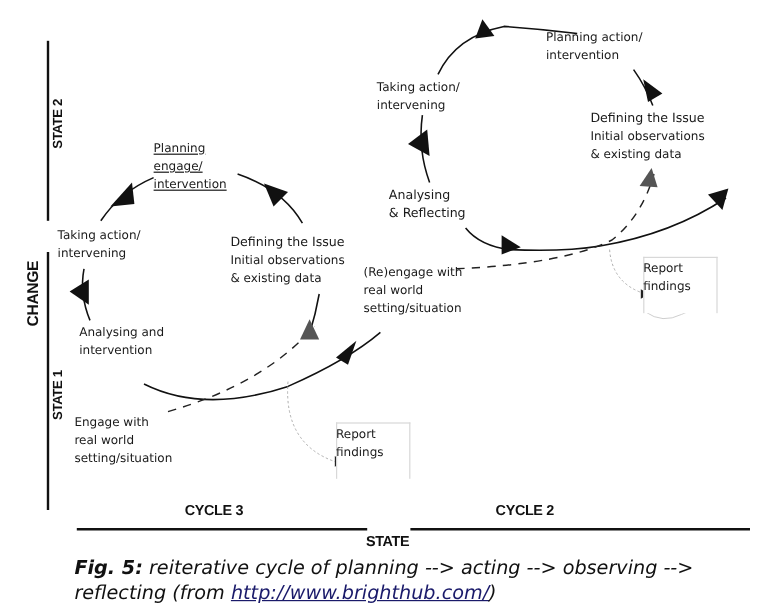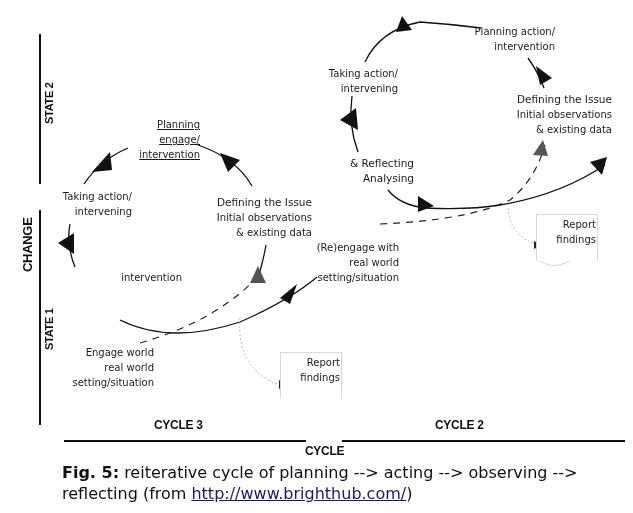--- a/index.html
+++ b/index.html
@@ -1,23 +1,23 @@
 <!DOCTYPE html>
 <html><head>
   <meta charset="utf-8">
   <style>
     html, body { margin:0; padding:0; background:#ffffff; }
     body { width:633px; height:513px; position:relative; overflow:hidden; font-family:"DejaVu Sans", sans-serif; color:#111; }
     #diagram { position:absolute; left:0; top:0; width:633px; height:460px; }
-    .lbl { position:absolute; text-align:right; font-size:10px; line-height:15px; color:#1a1a1a; white-space:nowrap; }
+    .lbl { position:absolute; text-align:left; font-size:10px; line-height:15px; color:#1a1a1a; white-space:nowrap; }
     .bold { font-weight:normal; font-size:10.5px; }
     .axis-lbl { position:absolute; font-family:"Liberation Sans", sans-serif; font-weight:bold; font-size:12px; color:#111; letter-spacing:-0.3px; white-space:nowrap; }
     .vert { transform-origin:left top; transform:rotate(-90deg); }
     .box { position:absolute; border:1px solid #d8d8d8; border-bottom:none; background:#fff; }
-    .caption { position:absolute; left:62px; top:462px; font-family:"DejaVu Sans", sans-serif; font-size:16px; line-height:21px; color:#111; }
+    .caption { position:absolute; left:62px; top:462px; font-family:"DejaVu Sans", sans-serif; font-style:italic; font-size:16px; line-height:21px; color:#111; }
     .caption b { font-weight:bold; }
     .caption a { color:#1a1a6a; text-decoration:underline; }
   </style>
 </head>
 <body>
 
 <svg id="diagram" viewBox="0 0 633 460" xmlns="http://www.w3.org/2000/svg">
 
   <line x1="40" y1="34" x2="40" y2="184" stroke="#111" stroke-width="2"></line>
   <line x1="40" y1="210" x2="40" y2="425" stroke="#111" stroke-width="2"></line>
@@ -58,42 +58,43 @@
   <path d="M538,260 Q552,270 568,262 Q580,255 597,260" fill="none" stroke="#ccc" stroke-width="0.8"></path>
 </svg>
 
 <div class="box" style="left:280px;top:352px;width:60px;height:46px;"></div>
 <div class="box" style="left:536px;top:214px;width:60px;height:46px;"></div>
 
 <div class="axis-lbl vert" style="left:20px;top:272px;font-size:13px;">CHANGE</div>
 <div class="axis-lbl vert" style="left:43px;top:124px;font-size:11px;">STATE 2</div>
 <div class="axis-lbl vert" style="left:43px;top:350px;font-size:11px;">STATE 1</div>
 <div class="axis-lbl" style="left:154px;top:418px;">CYCLE 3</div>
-<div class="axis-lbl" style="left:413px;top:418px;margin-left:22px;">CYCLE 2</div>
-<div class="axis-lbl" style="left:305px;top:444px;">CYCLE</div>
+<div class="axis-lbl" style="left:413px;top:418px;">CYCLE 2</div>
+<div class="axis-lbl" style="left:305px;top:444px;">STATE</div>
 
 <div class="lbl" style="left:128px;top:117px;width:72px;text-decoration:underline;">
   <div>Planning</div>
   <div>engage/</div>
   <div>intervention</div>
 </div>
 <div class="lbl" style="left:48px;top:189px;width:84px;">
   <div>Taking action/</div>
   <div>intervening</div>
 </div>
 <div class="lbl" style="left:192px;top:195px;width:120px;">
   <div class="bold">Defining the Issue</div>
   <div>Initial observations</div>
   <div>&amp; existing data</div>
 </div>
 <div class="lbl" style="left:66px;top:270px;width:116px;">
+  <div>Analysing and</div>
   <div>intervention</div>
 </div>
 <div class="lbl" style="left:62px;top:345px;width:92px;">
-  <div>Engage world</div>
+  <div>Engage with</div>
   <div>real world</div>
   <div>setting/situation</div>
 </div>
 <div class="lbl" style="left:280px;top:355px;width:60px;">
   <div>Report</div>
   <div>findings</div>
 </div>
 
 <div class="lbl" style="left:455px;top:24px;width:100px;">
   <div>Planning action/</div>
@@ -102,24 +103,24 @@
 <div class="lbl" style="left:314px;top:66px;width:84px;">
   <div>Taking action/</div>
   <div>intervening</div>
 </div>
 <div class="lbl" style="left:492px;top:92px;width:120px;">
   <div class="bold">Defining the Issue</div>
   <div>Initial observations</div>
   <div>&amp; existing data</div>
 </div>
 <div class="lbl" style="left:324px;top:156px;width:90px;">
+  <div class="bold">Analysing</div>
   <div class="bold">&amp; Reflecting</div>
-  <div class="bold">Analysing</div>
 </div>
-<div class="lbl" style="left:303px;top:240px;width:96px;">
+<div class="lbl" style="left:303px;top:220px;width:96px;">
   <div>(Re)engage with</div>
   <div>real world</div>
   <div>setting/situation</div>
 </div>
 <div class="lbl" style="left:536px;top:217px;width:60px;">
   <div>Report</div>
   <div>findings</div>
 </div>
 
 <div class="caption"><b>Fig. 5:</b><span> reiterative cycle of planning --&gt; acting --&gt; observing --&gt; reflecting (from </span><a>http://www.brighthub.com/</a><span>)</span></div>

